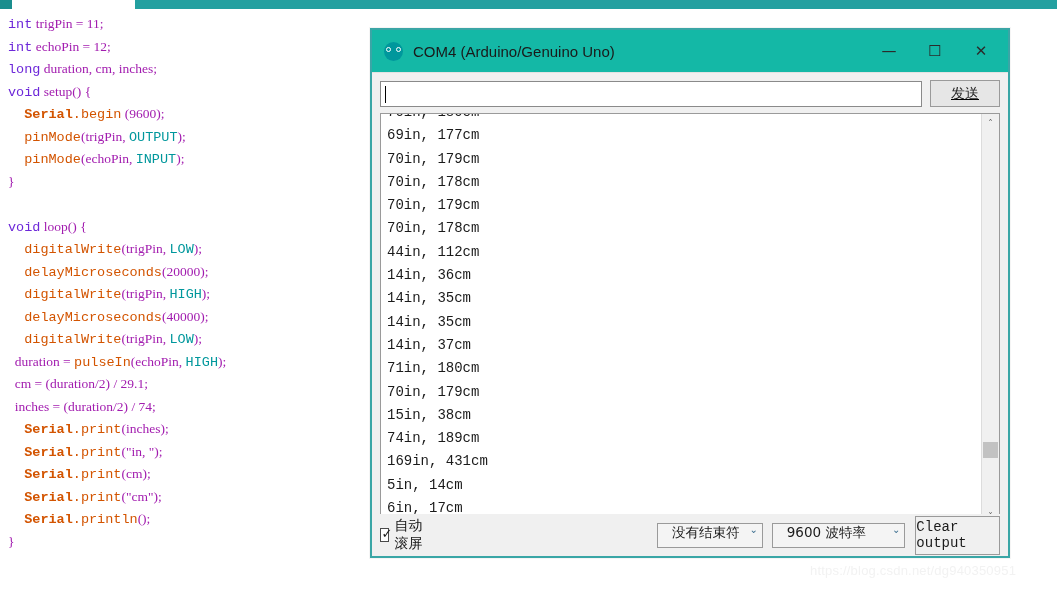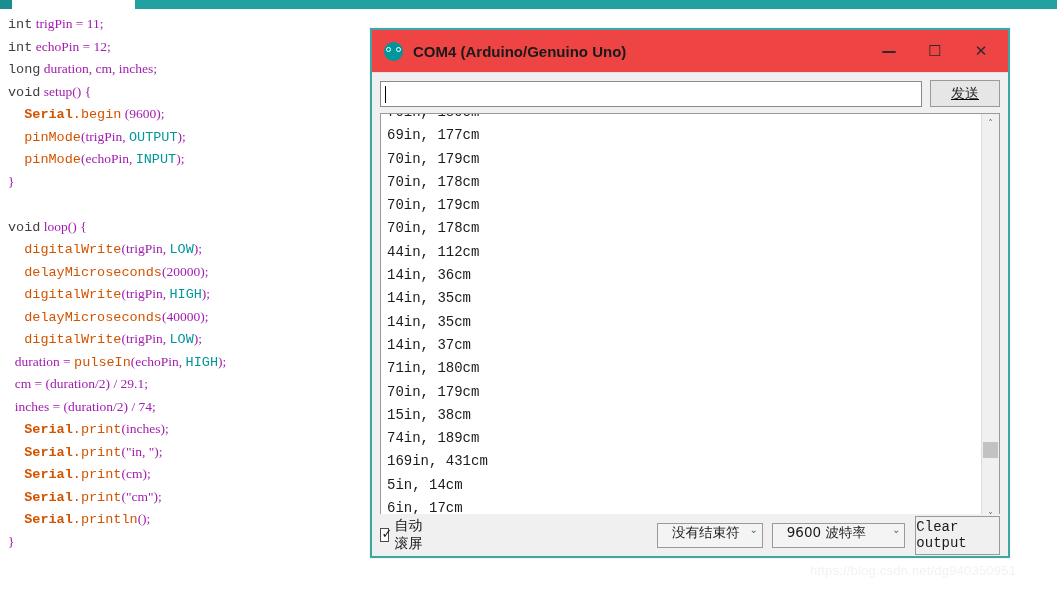--- a/index.html
+++ b/index.html
@@ -34,42 +34,42 @@
     background: #ffffff;
     padding: 4px 0 0 8px;
     box-sizing: border-box;
     font-family: "Liberation Mono", "DejaVu Sans Mono", monospace;
     font-size: 13.5px;
     line-height: 22.5px;
     white-space: pre;
     color: #3c3c3c;
   }
   #code-editor .ln { height: 22.5px; }
-  .kw   { color: #404040; }
+  .kw   { color: #6d28d9; }
   .fn   { color: #d35400; }
   .cls  { color: #d35400; font-weight: bold; }
   .mth  { color: #d35400; }
   .con  { color: #00979c; }
   .pl   { color: #a21caf; font-family: Liberation Serif, serif; }
 
   
   #serial-monitor {
     position: absolute; left: 370px; top: 28px;
     width: 640px; height: 530px;
     background: #f0f0f0;
     border: 2px solid #3aa6a6;
     box-sizing: border-box;
     box-shadow: 0 0 0 1px rgba(0,0,0,0.04);
   }
   #titlebar {
     position: relative;
     height: 42px;
-    background: #ef4444;
+    background: #14b8a6;
     border-bottom: 1px solid #e2e2e2;
-    display: flex; align-items: center; font-weight: bold;
+    display: flex; align-items: center;
   }
   #arduino-logo {
     width: 19px; height: 19px; margin-left: 12px;
     border-radius: 50%;
     background: #00979c;
     position: relative; flex: 0 0 auto;
   }
   #arduino-logo::before, #arduino-logo::after {
     content: ""; position: absolute; top: 5.5px;
     width: 5px; height: 5px; border-radius: 50%;

